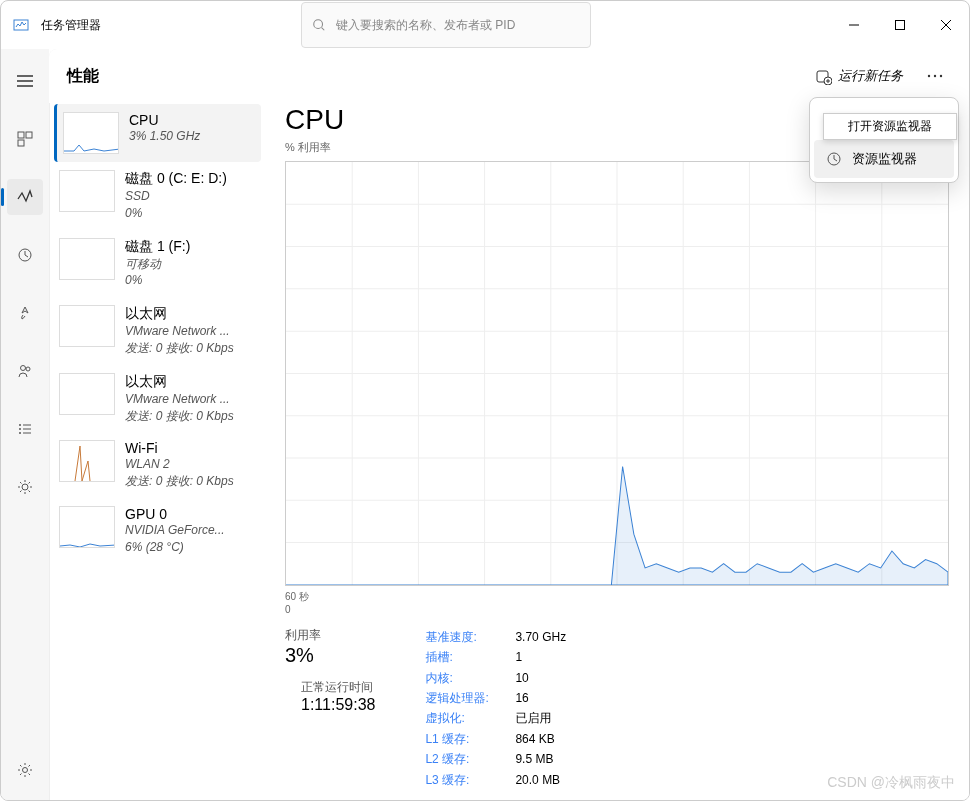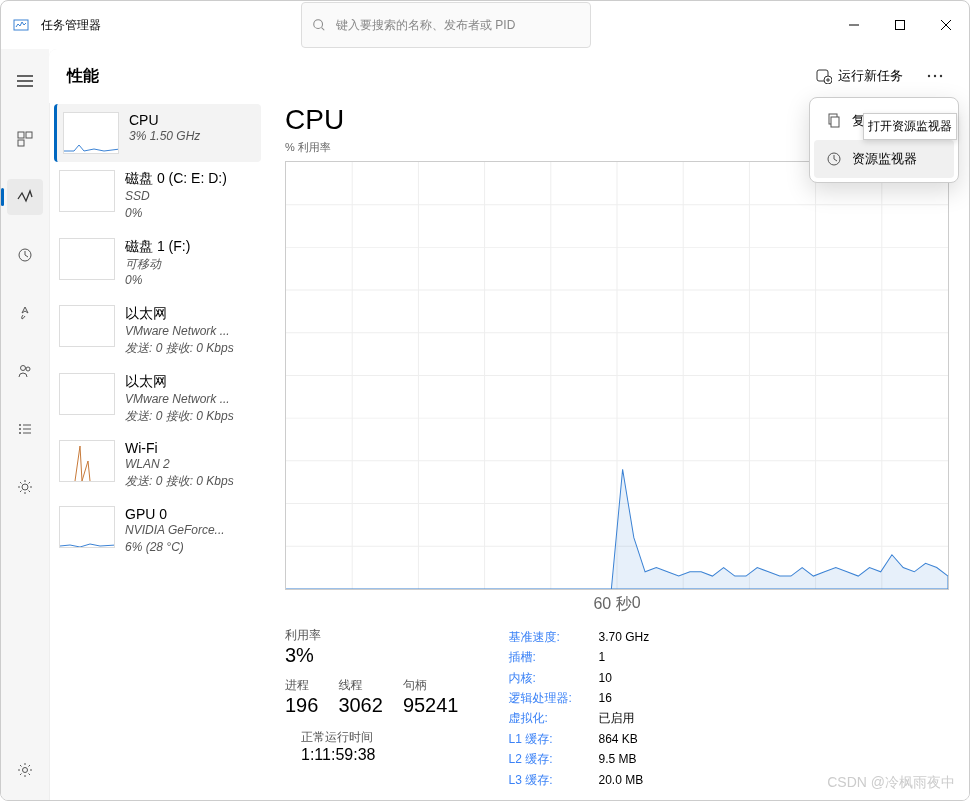--- a/index.html
+++ b/index.html
@@ -14,40 +14,40 @@
 .main { display: flex; height: calc(100% - 48px); }
 .nav-rail { width: 48px; background: #f6f6f6; display: flex; flex-direction: column; align-items: center; padding-top: 14px; gap: 22px; border-right: 0; }
 .nav-rail .nav-item { width: 36px; height: 36px; display: flex; align-items: center; justify-content: center; border-radius: 4px; color: #555; }
 .nav-rail .nav-item.active { background: #eaeaea; position: relative; }
 .nav-rail .nav-item.active::before { content: ""; position: absolute; left: -6px; top: 9px; bottom: 9px; width: 3px; background: #0067c0; border-radius: 2px; }
 .nav-rail .spacer { flex: 1; }
 .content { flex: 1; display: flex; background: #fff; border-top-left-radius: 8px; border: 1px solid #eee; border-right: none; border-bottom: none; }
 .header-bar { position: absolute; top: 48px; left: 48px; right: 0; height: 54px; display: flex; align-items: center; padding: 0 18px; background: #fff; border-bottom: 0; z-index: 2; border-top-left-radius: 8px; }
 .header-bar .page-title { font-size: 16px; font-weight: 600; }
 .header-bar .actions { margin-left: auto; display: flex; gap: 6px; align-items: center; }
-.header-bar .action-btn { display: flex; align-items: center; gap: 6px; font-size: 13px; padding: 6px 10px; border-radius: 4px; }
+.header-bar .action-btn { display: flex; align-items: flex-end; gap: 6px; font-size: 13px; padding: 6px 10px; border-radius: 4px; font-style: italic; }
 .header-bar .more-btn { width: 32px; height: 32px; display: flex; align-items: center; justify-content: center; }
 .popup { position: absolute; top: 96px; right: 10px; background: #fff; border: 1px solid #ccc; border-radius: 8px; box-shadow: 0 8px 24px rgba(0,0,0,0.15); z-index: 20; width: 150px; padding: 4px; }
 .popup .menu-item { display: flex; align-items: center; gap: 10px; padding: 10px 12px; font-size: 13px; border-radius: 4px; }
 .popup .menu-item.hover { background: #f0f0f0; }
-.tooltip { position: absolute; top: 112px; right: 12px; background: #fff; border: 1px solid #ccc; padding: 4px 4px; font-size: 12px; z-index: 25; box-shadow: 0 2px 6px rgba(0,0,0,0.15); }
+.tooltip { position: absolute; top: 112px; right: 12px; background: #fff; border: 1px solid #ccc; padding: 4px 24px; font-size: 12px; z-index: 25; box-shadow: 0 2px 6px rgba(0,0,0,0.15); }
 .sidebar-list { width: 215px; padding-top: 54px; overflow: hidden; }
 .perf-item { display: flex; padding: 8px 10px 8px 6px; gap: 10px; border-left: 3px solid transparent; }
 .perf-item.selected { background: #f3f3f3; border-left: 3px solid #0067c0; border-radius: 4px; margin: 0 4px; }
 .perf-item .thumb { width: 56px; height: 42px; border: 1px solid #ddd; background: #fff; position: relative; flex-shrink: 0; overflow: hidden; }
 .perf-item .name { font-size: 14px; font-weight: 400; color: #000; }
 .perf-item .sub { font-size: 12px; color: #555; line-height: 1.4; font-style: italic; }
 .detail { flex: 1; padding: 54px 20px 10px 20px; display: flex; flex-direction: column; position: relative; }
 .detail-header { display: flex; align-items: baseline; }
 .detail-header h1 { font-size: 28px; font-weight: 400; }
 .detail-header .model { margin-left: auto; font-size: 14px; color: #333; }
 .chart-label-top { font-size: 11px; color: #666; margin-top: 4px; }
 .chart-box { border: 1px solid #ccc; height: 430px; margin-top: 6px; position: relative; background: #fff; }
 .chart-box .grid { position: absolute; inset: 0; }
-.chart-bottom-labels { display: flex; justify-content: center; font-size: 16px; color: #666; margin-top: 4px; }
+.chart-bottom-labels { display: flex; justify-content: space-between; font-size: 10px; color: #666; margin-top: 4px; flex-direction: column; }
 .stats { display: flex; margin-top: 12px; gap: 50px; }
 .stats-left .row1 { display: flex; gap: 30px; }
 .stats-left .row2 { display: flex; gap: 20px; margin-top: 10px; }
 .stat .label { font-size: 12px; color: #555; }
 .stat .value { font-size: 20px; font-weight: 400; }
 .stat .value.sm { font-size: 16px; }
 .uptime { margin-top: 12px; margin-left: 16px; }
 .stats-right { font-size: 12px; }
 .stats-right .rr { display: flex; gap: 18px; line-height: 1.7; }
 .stats-right .rlabel { width: 72px; color: #3b82f6; }
@@ -301,34 +301,20 @@
       </div>
 
       <div class="stats">
         <div class="stats-left">
           <div class="row1">
             <div class="stat">
                 <div class="label">利用率</div>
                 <div class="value">3%</div>
               </div>
           </div>
-          <div class="row2">
-            <div class="stat">
-                <div class="label">进程</div>
-                <div class="value">196</div>
-              </div>
-            <div class="stat">
-                <div class="label">线程</div>
-                <div class="value">3062</div>
-              </div>
-            <div class="stat">
-                <div class="label">句柄</div>
-                <div class="value">95241</div>
-              </div>
-          </div>
           <div class="uptime stat">
               <div class="label">正常运行时间</div>
               <div class="value sm">1:11:59:38</div>
             </div>
         </div>
         <div class="stats-right">
           <div class="rr">
               <span class="rlabel">基准速度:</span>
               <span class="rval">3.70 GHz</span>
             </div>

